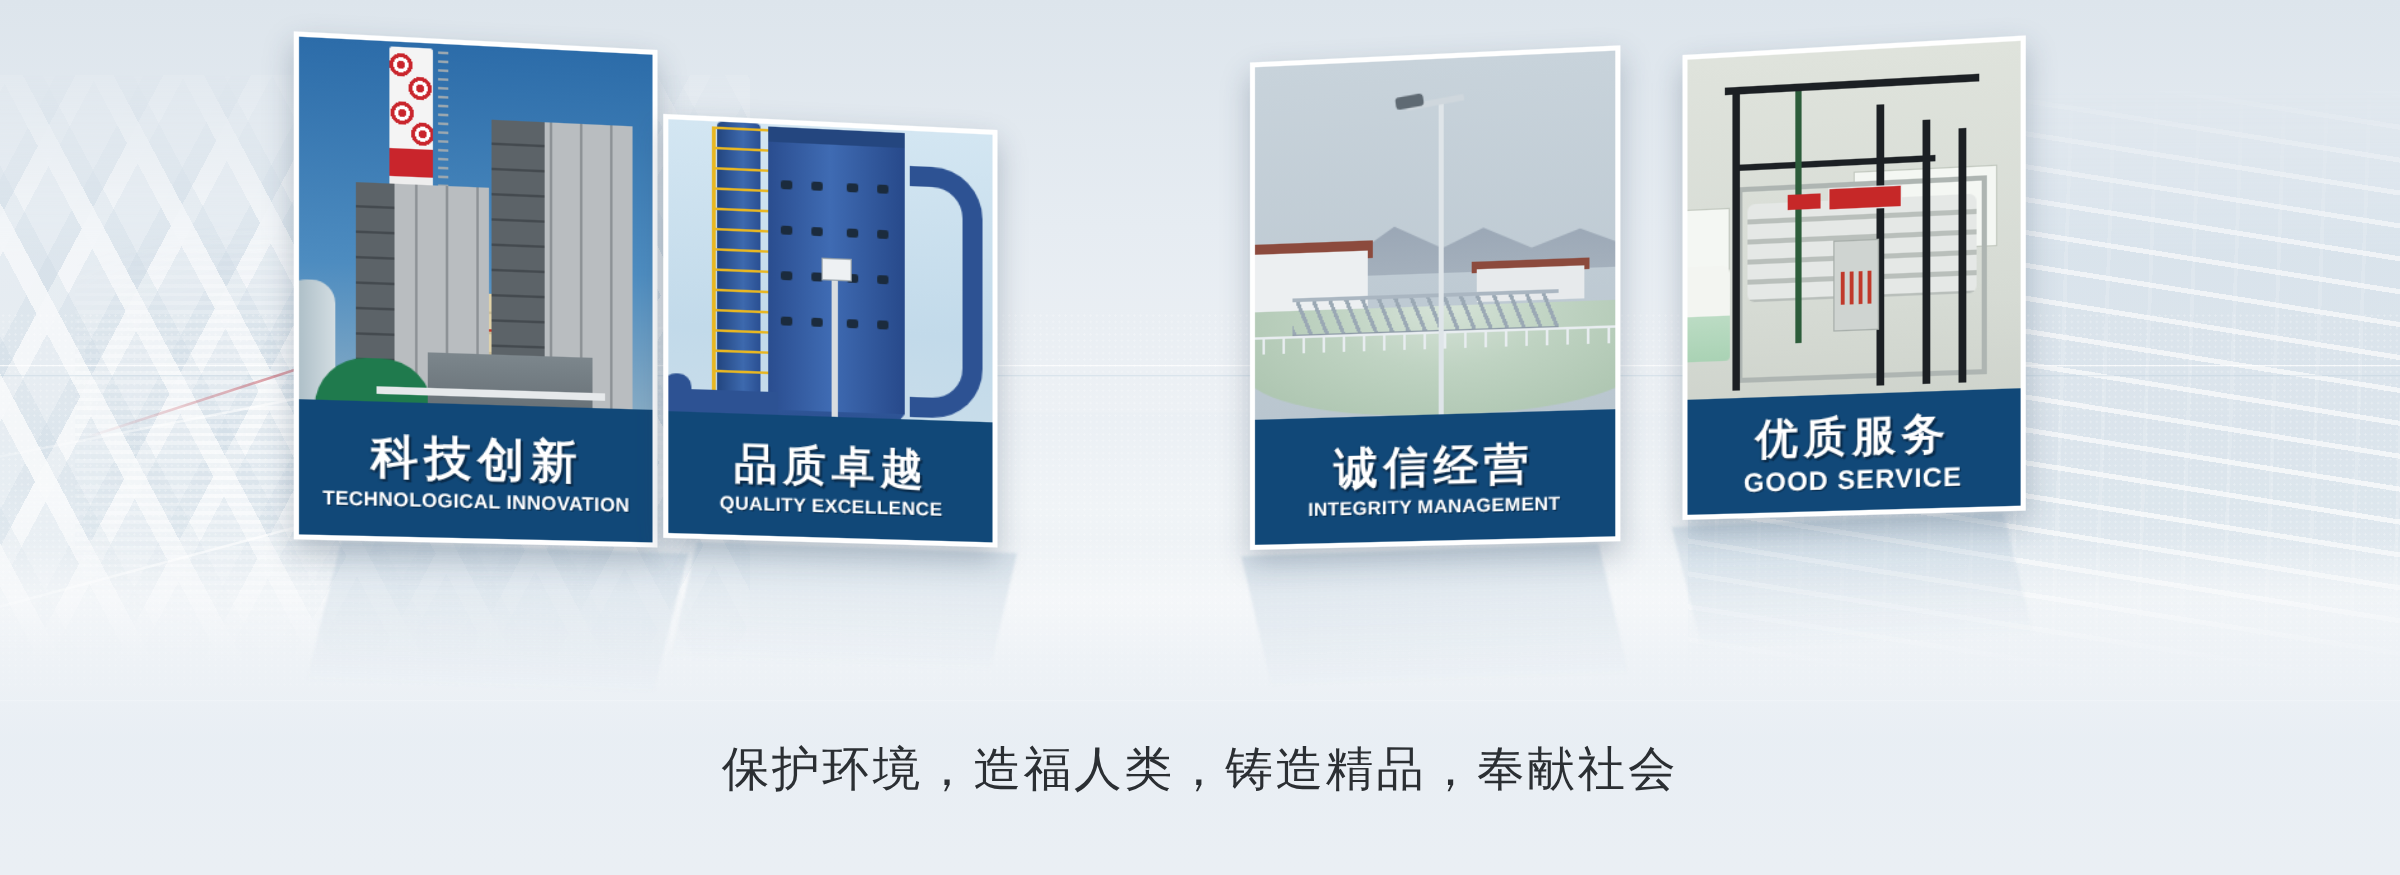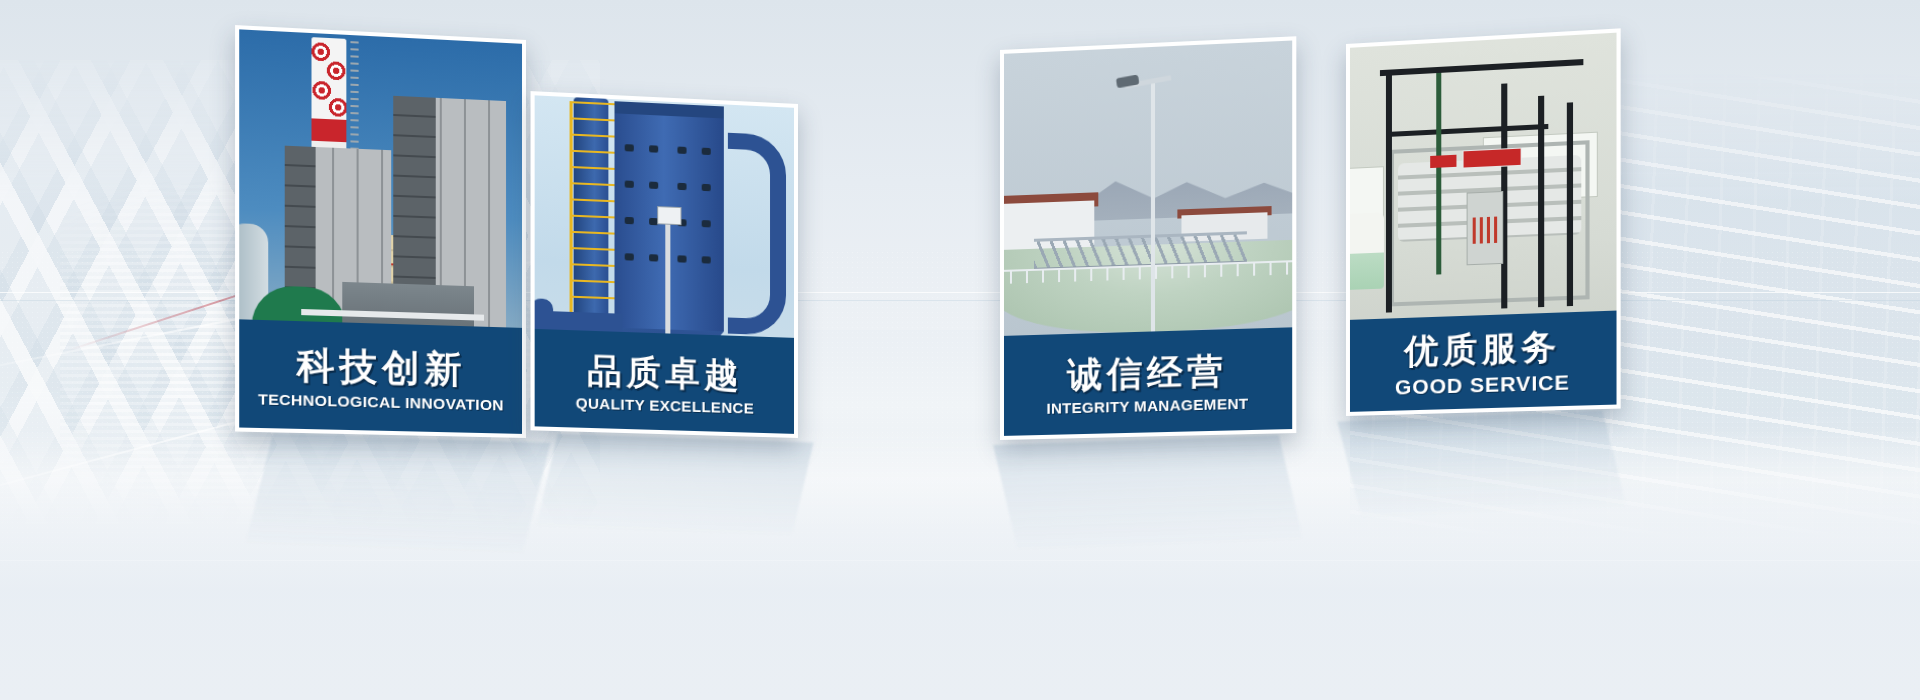--- a/index.html
+++ b/index.html
@@ -351,13 +351,14 @@
         <div class="el p4-tank"></div>
       </div>
       <div class="cap">
         <div class="cap-cn">优质服务</div>
         <div class="cap-en">GOOD SERVICE</div>
       </div>
     </div>
 
   </div>
 
+  <div class="tagline">保护环境，造福人类，铸造精品，奉献社会</div>
 </div>
 
 </body></html>

